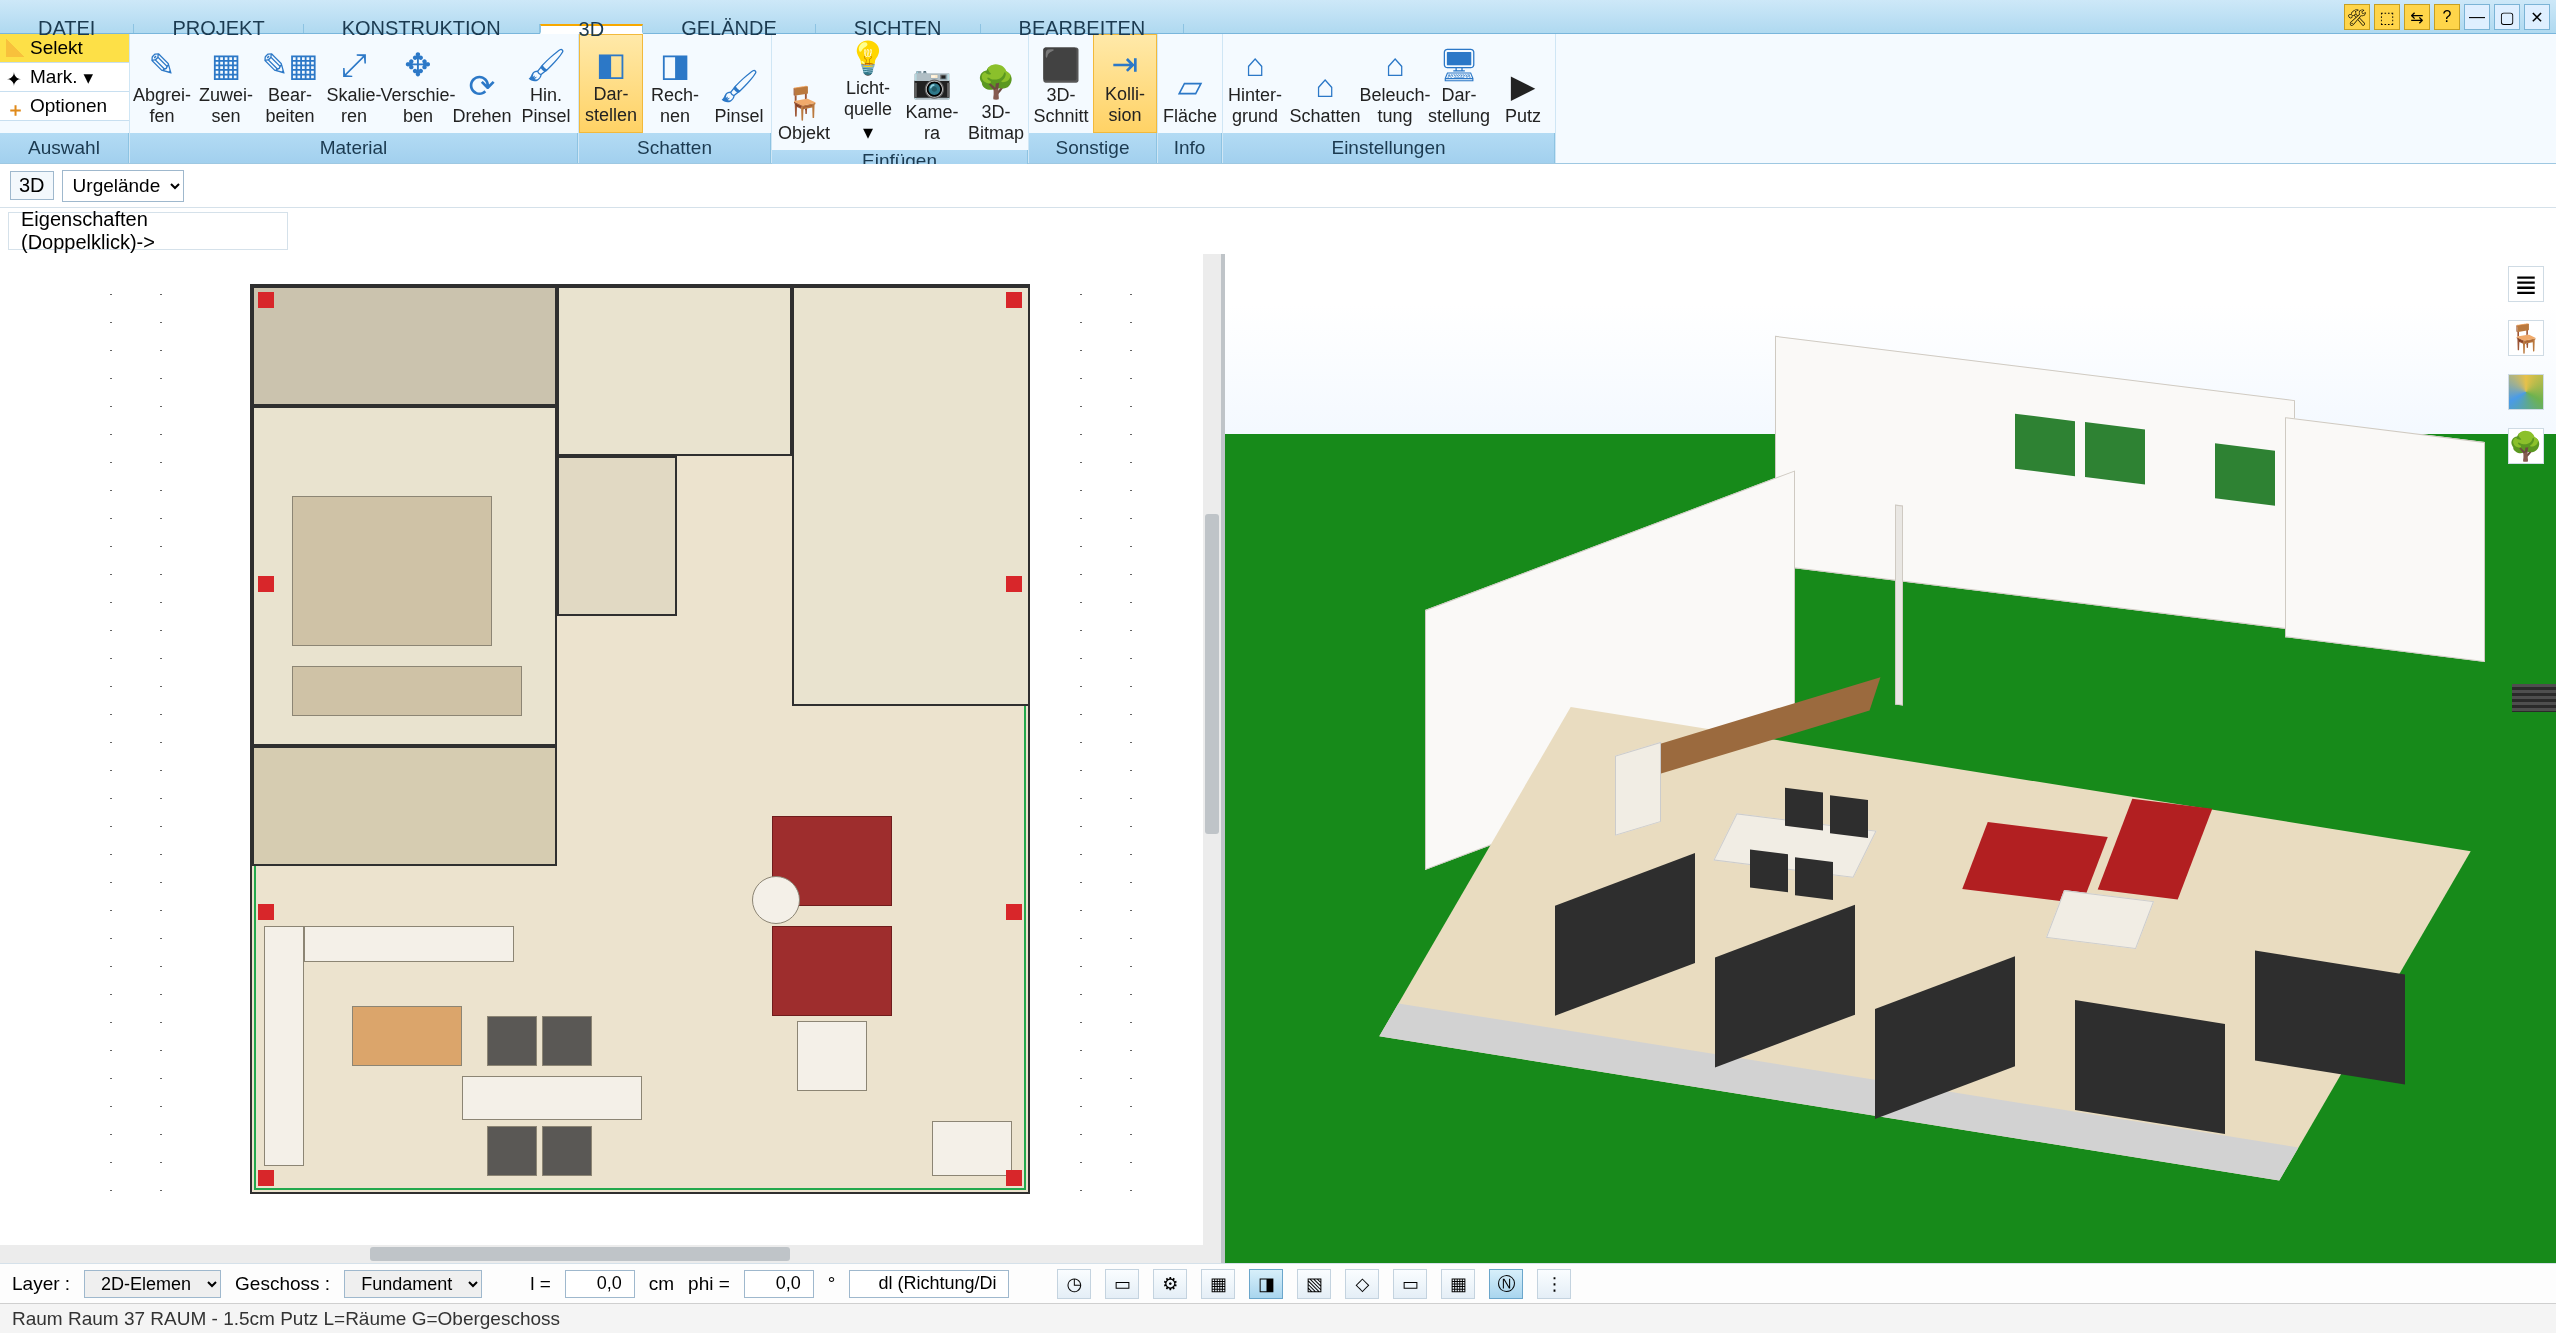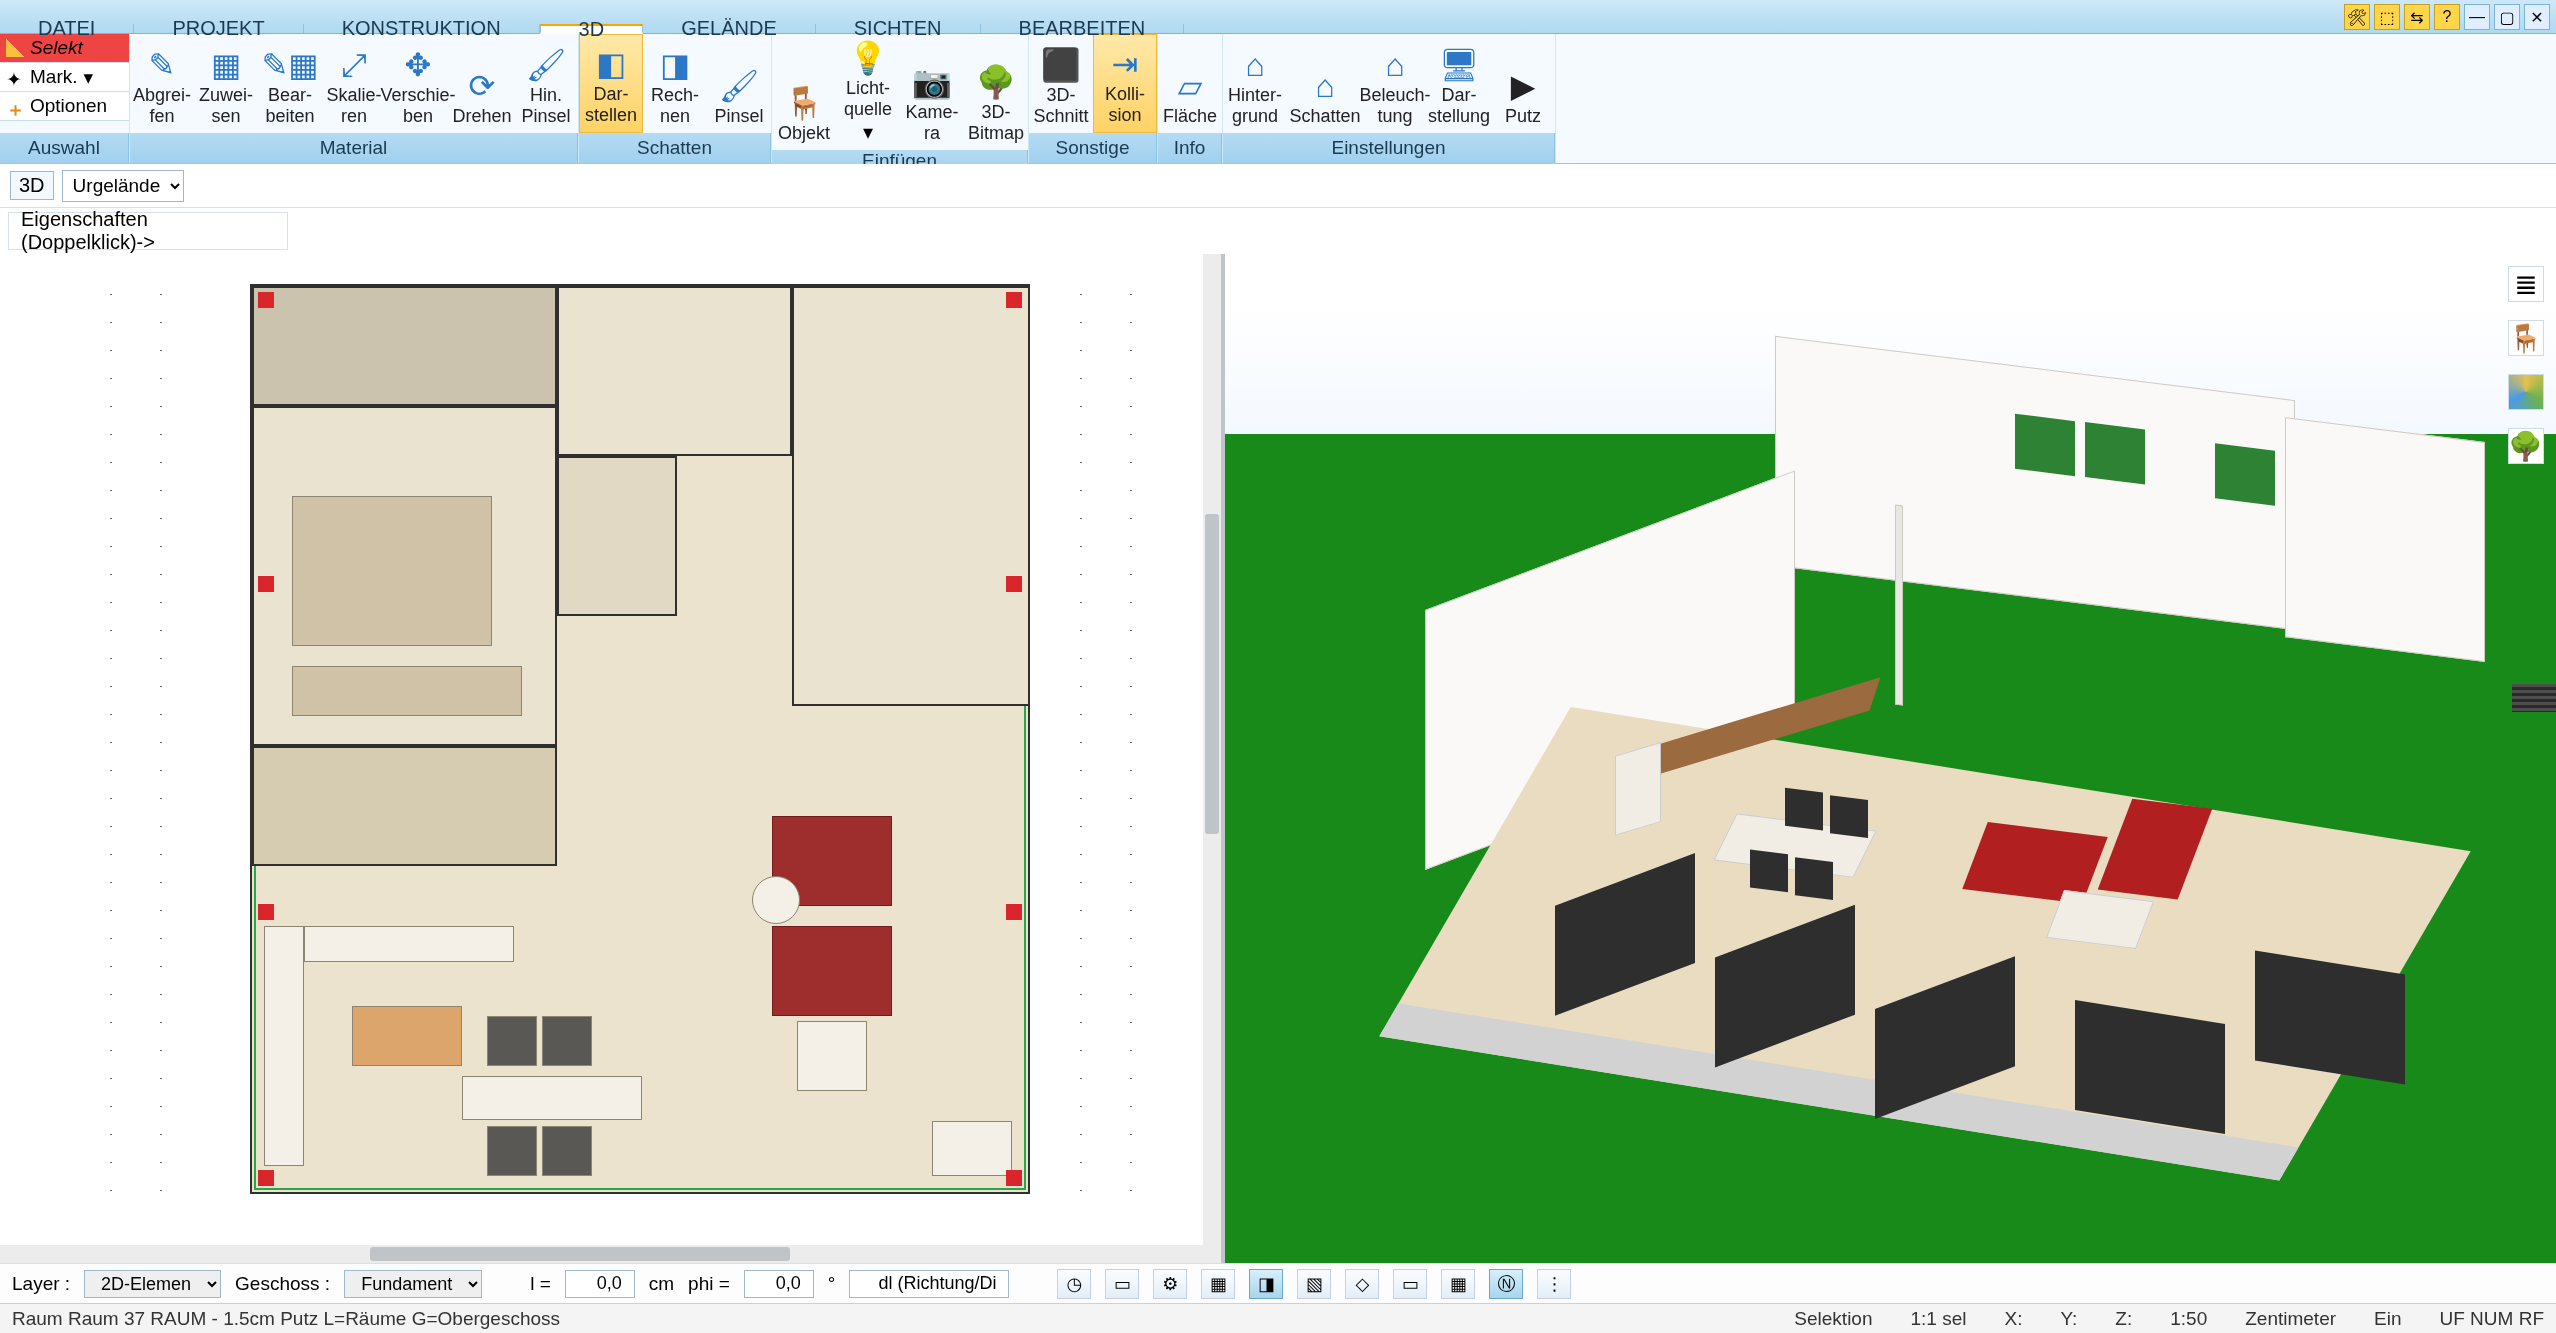--- a/index.html
+++ b/index.html
@@ -9,21 +9,21 @@
 .main-tabs { display: flex; align-items: stretch; height: 34px; background: linear-gradient(#cde8f8,#afd9f0); border-bottom: 1px solid #79b6dc; position: relative; }
 .main-tab { padding: 0 38px; font-size: 20px; color: #1b3a50; display: flex; align-items: center; cursor: pointer; border-right: 1px solid #8dc3e2; margin-top: 24px; }
 .main-tab.active { background: #fff; border-bottom: 2px solid #fff; border-top: 2px solid #f7a800; border-left: 1px solid #8dc3e2; border-right: 1px solid #8dc3e2; margin-bottom: -1px; }
 .titlebar-icons { position: absolute; right: 6px; top: 0; height: 34px; display: flex; gap: 4px; align-items: center; }
 .titlebar-icons span { width: 26px; height: 26px; display:flex;align-items:center;justify-content:center;background:#ffd54a;border:1px solid #c7a021;font-size:16px; }
 .titlebar-icons span.win { background:#dfefff; border:1px solid #7bb4d6; }
 
 
 .ribbon { display: flex; height: 130px; background: #f4faff; border-bottom: 1px solid #9ec8e2; }
 .rb-left-item { flex:0 0 29px; display:flex;align-items:center;gap:6px;padding:0 6px;border-bottom:1px solid #c8dff0;font-size:19px;background:#f1e9c5; }
-.rb-left-item:first-child { background:#ef4444;font-style:italic; }
+.rb-left-item:first-child { background:#fde047; }
 .rb-left-item .ic { width:18px;height:18px;display:inline-block; }
 .rb-group-label { height: 30px; background: linear-gradient(#b3dbf4,#a2d0ee); display:flex;align-items:center;justify-content:center;font-size:19px;color:#1b3a50; border-right:1px solid #8dc3e2; }
 .ribbon-group { display:flex;flex-direction:column;border-right:1px solid #cfe6f5; }
 .ribbon-buttons { flex:1; display:flex; }
 .rb-btn { width: 64px; display:flex;flex-direction:column;align-items:center;justify-content:flex-end;padding:4px 2px 6px;cursor:pointer; }
 .rb-btn.big { width: 76px; }
 .rb-btn.active { background: linear-gradient(#ffe9a9,#ffd265); border:1px solid #f2b93b; }
 .rb-btn .icon { width:40px;height:40px;display:flex;align-items:center;justify-content:center;font-size:32px;color:#2c78c7; }
 .rb-btn .lbl { font-size:18px;line-height:21px;text-align:center;color:#222;white-space:pre-line; }
 
@@ -401,24 +401,13 @@
   <span class="tbtn">▧</span>
   <span class="tbtn">◇</span>
   <span class="tbtn">▭</span>
   <span class="tbtn">▦</span>
   <span class="tbtn active">Ⓝ</span>
   <span class="tbtn">⋮</span>
 </div>
 
 <div class="statusbar">
   <span class="cell">Raum Raum 37 RAUM - 1.5cm Putz L=Räume G=Obergeschoss</span>
-  <div class="right">
-    <span class="cell">Selektion</span>
-    <span class="cell">1:1 sel</span>
-    <span class="cell">X:</span>
-    <span class="cell">Y:</span>
-    <span class="cell">Z:</span>
-    <span class="cell">1:50</span>
-    <span class="cell">Zentimeter</span>
-    <span class="cell">Ein</span>
-    <span class="cell">UF NUM RF</span>
-  </div>
 </div>
 
 </body></html>

